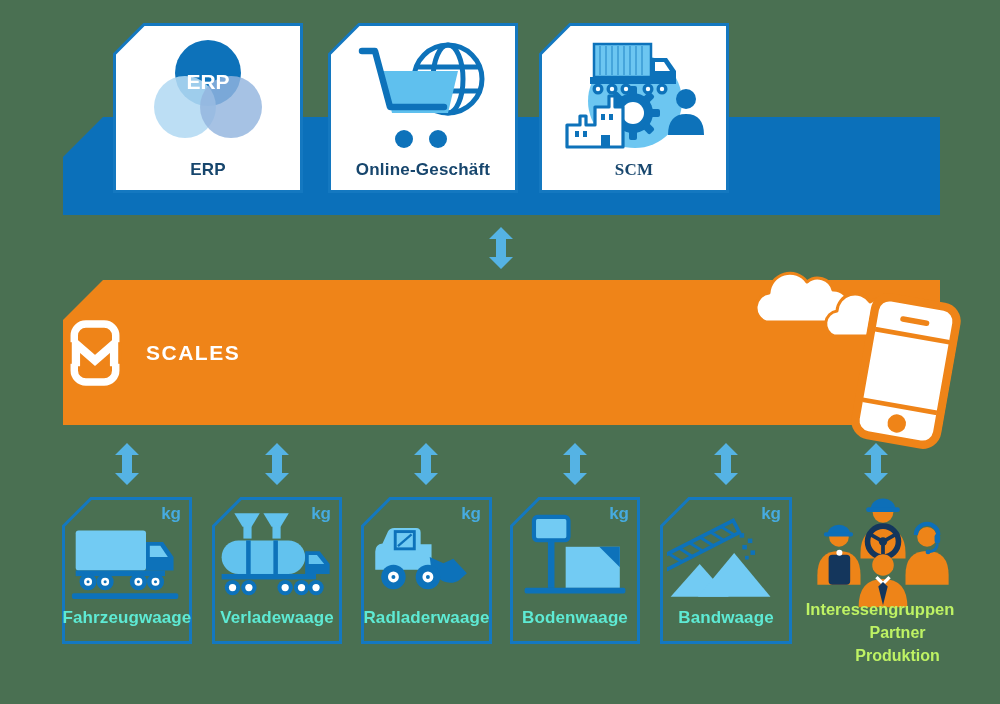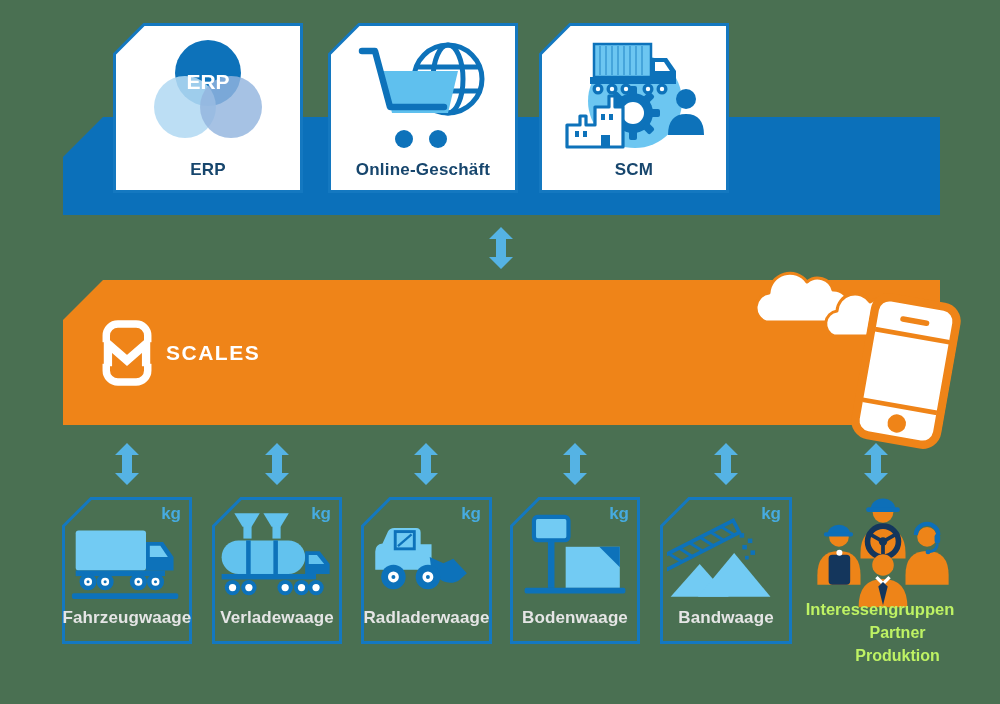--- a/index.html
+++ b/index.html
@@ -25,21 +25,21 @@
     margin-top:auto;margin-bottom:13px;
     font-size:17px;font-weight:bold;color:#17466d;letter-spacing:.2px;text-align:center;
   }
 
   
   .banner{
     left:63px;top:280px;width:877px;height:145px;background:#ef8418;
     clip-path:polygon(40px 0,100% 0,100% 100%,0 100%,0 40px);
     z-index:1;
   }
-  .logo-wrap{left:100px;top:318px;height:70px;display:flex;align-items:center;gap:12px;z-index:2;}
+  .logo-wrap{left:68px;top:318px;height:70px;display:flex;align-items:center;gap:24px;z-index:2;}
   .logo-text{color:#fff;font-weight:800;font-size:21px;letter-spacing:1.5px;}
   .title{
     left:230px;top:306px;width:540px;text-align:center;z-index:2;
     color:#fff;font-weight:800;font-size:35px;line-height:41px;letter-spacing:.5px;
   }
   .clouds{left:752px;top:264px;z-index:2;}
   .phone{left:860px;top:296px;z-index:3;transform:rotate(10deg);}
 
   
   .varrow{width:24px;height:42px;}
@@ -48,21 +48,21 @@
   
   .bcard{top:497px;height:147px;border-radius:13px;}
   .bcard .shape{position:absolute;inset:0;width:100%;height:100%;}
   .kg{
     position:absolute;top:7px;right:11px;
     font-size:17px;font-weight:bold;color:#46abe0;
   }
   .bicon{position:absolute;left:0;right:0;top:14px;display:flex;justify-content:center;}
   .blabel{
     position:absolute;left:0;right:0;bottom:16px;text-align:center;
-    font-size:17px;font-weight:bold;color:#e5e5e5;letter-spacing:.1px;white-space:nowrap;
+    font-size:17px;font-weight:bold;color:#5eead4;letter-spacing:.1px;white-space:nowrap;
   }
 
   
   .people{left:808px;top:492px;}
   .stake-labels{left:790px;top:598px;width:180px;text-align:center;color:#bef264;font-weight:bold;}
   .stake-title{font-size:16.5px;line-height:23px;}
   .stake-item{font-size:16px;line-height:23px;padding-left:35px;}
 </style>
 </head>
 <body>
@@ -99,21 +99,21 @@
         </g>
         <path d="M34,34 h76 l-10,42 h-56 z" fill="#5fc0ee"></path>
         <path d="M14,14 h13 l15,56 h54" stroke="#0d72ba" stroke-width="6.5" fill="none" stroke-linejoin="round" stroke-linecap="round"></path>
         <circle cx="56" cy="102" r="9" fill="#0d72ba"></circle>
         <circle cx="90" cy="102" r="9" fill="#0d72ba"></circle>
       </svg>
       <div class="tlabel">Online-Geschäft</div>
     </div>
   </div>
 
-  <div class="abs tcard" style="left:511px;">
+  <div class="abs tcard" style="left:511px;font-family:Liberation Serif, serif;">
     <svg class="shape" viewBox="0 0 190 170" preserveAspectRatio="none">
       <path d="M31,1.5 H188.5 V168.5 H1.5 V31 Z" fill="#ffffff" stroke="#1478c0" stroke-width="3"></path>
     </svg>
     <div class="content">
       <svg class="icon" width="150" height="116" viewBox="0 0 150 116">
         <circle cx="76" cy="64" r="47" fill="#6cc6f1"></circle>
 
         <rect x="35" y="7" width="57" height="33" fill="#6cc6f1" stroke="#0d72ba" stroke-width="2.5"></rect>
         <path d="M41,9 v29 M47,9 v29 M53,9 v29 M59,9 v29 M65,9 v29 M71,9 v29 M77,9 v29 M83,9 v29" stroke="#0d72ba" stroke-width="1.2" opacity="0.65"></path>
         <rect x="31" y="40" width="78" height="7" fill="#0d72ba"></rect>

